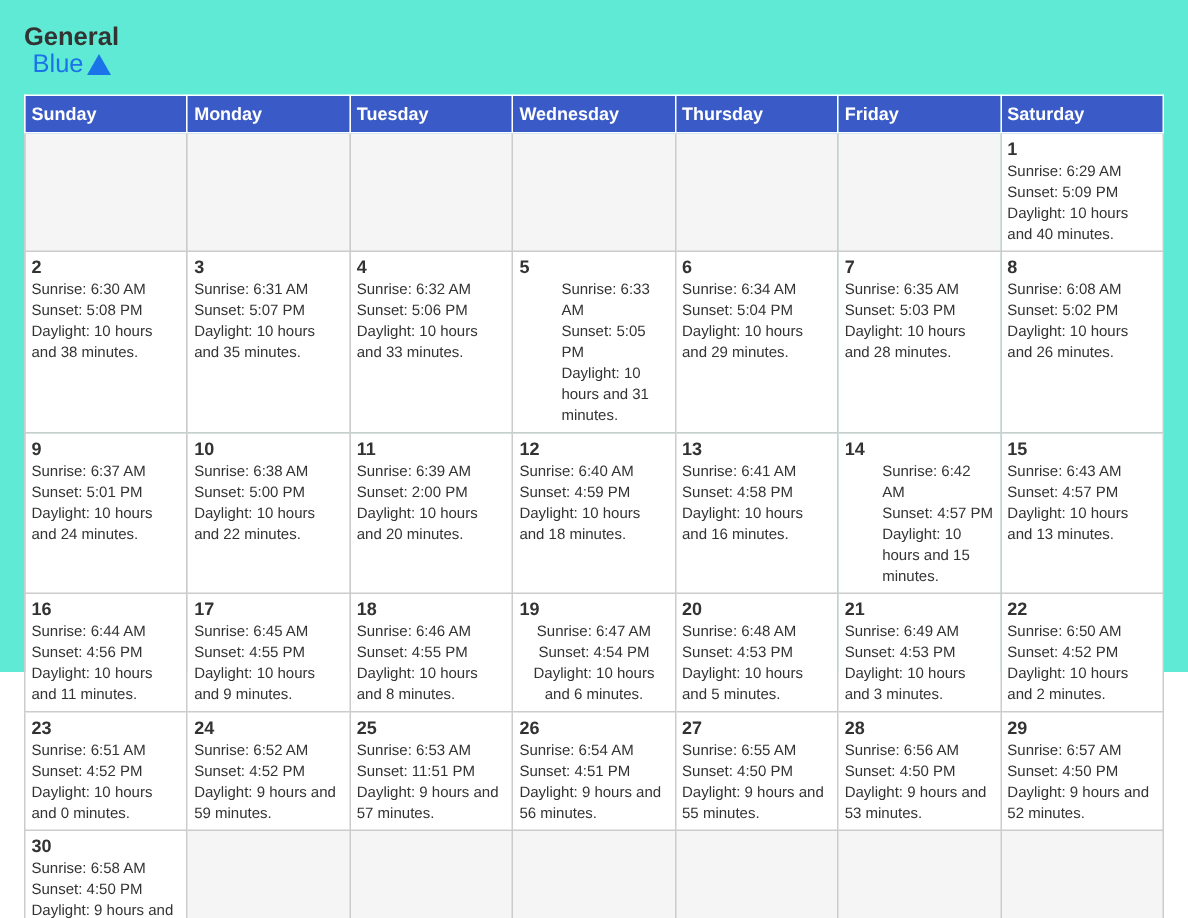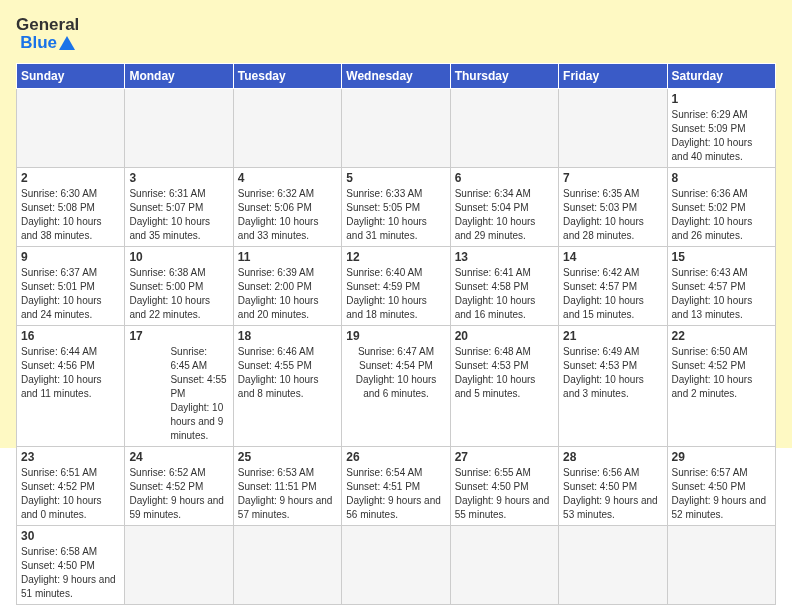--- a/index.html
+++ b/index.html
@@ -6,21 +6,21 @@
     body {
       font-family: Arial, sans-serif;
       background: #fff;
       width: 792px;
       height: 612px;
       overflow: hidden;
     }
     .page {
       width: 792px;
       height: 448px;
-      background: #fef9c3;
+      background: #5eead4;
       padding: 16px;
     }
     .header {
       display: flex;
       justify-content: space-between;
       align-items: flex-start;
       margin-bottom: 10px;
     }
     .logo {
       display: flex;
@@ -84,21 +84,21 @@
 <body>
 
 <div class="page">
   <div class="header">
     <div class="logo">
       <div style="display:flex; flex-direction:column; align-items:center;">
         <div style="font-size:17px; font-weight:bold; color:#333; line-height:1;">
           <span style="color:#333;">General</span>
         </div>
         <div style="display:flex; align-items:center; gap:2px;">
-          <span style="font-size:17px; font-weight:bold; color:#1a73e8;">Blue</span>
+          <span style="font-size:17px; font-weight:normal; color:#1a73e8;">Blue</span>
           <div style="width:0;height:0;border-left:8px solid transparent;border-right:8px solid transparent;border-bottom:14px solid #1a73e8;"></div>
         </div>
       </div>
     </div>
     <div class="title-section">
       <div class="month-title"></div>
       <div class="subtitle"></div>
     </div>
   </div>
 
@@ -143,39 +143,39 @@
 Daylight: 10 hours and 35 minutes.</div>
           </td>
           <td>
             <span class="day-number">4</span>
             <div class="day-info" style="white-space: pre-line;">Sunrise: 6:32 AM
 Sunset: 5:06 PM
 Daylight: 10 hours and 33 minutes.</div>
           </td>
           <td>
             <span class="day-number">5</span>
-            <div class="day-info" style="white-space: pre-line;">Sunrise: 6:33 AM
+            <div class="day-info" style="white-space: pre-line; margin-left: 28px;">Sunrise: 6:33 AM
 Sunset: 5:05 PM
 Daylight: 10 hours and 31 minutes.</div>
           </td>
           <td>
             <span class="day-number">6</span>
             <div class="day-info" style="white-space: pre-line;">Sunrise: 6:34 AM
 Sunset: 5:04 PM
 Daylight: 10 hours and 29 minutes.</div>
           </td>
           <td>
             <span class="day-number">7</span>
             <div class="day-info" style="white-space: pre-line;">Sunrise: 6:35 AM
 Sunset: 5:03 PM
 Daylight: 10 hours and 28 minutes.</div>
           </td>
           <td>
             <span class="day-number">8</span>
-            <div class="day-info" style="white-space: pre-line;">Sunrise: 6:36 AM
+            <div class="day-info" style="white-space: pre-line;">Sunrise: 6:08 AM
 Sunset: 5:02 PM
 Daylight: 10 hours and 26 minutes.</div>
           </td>
         </tr>
         <tr>
           <td>
             <span class="day-number">9</span>
             <div class="day-info" style="white-space: pre-line;">Sunrise: 6:37 AM
 Sunset: 5:01 PM
 Daylight: 10 hours and 24 minutes.</div>
@@ -199,41 +199,41 @@
 Daylight: 10 hours and 18 minutes.</div>
           </td>
           <td>
             <span class="day-number">13</span>
             <div class="day-info" style="white-space: pre-line;">Sunrise: 6:41 AM
 Sunset: 4:58 PM
 Daylight: 10 hours and 16 minutes.</div>
           </td>
           <td>
             <span class="day-number">14</span>
-            <div class="day-info" style="white-space: pre-line;">Sunrise: 6:42 AM
+            <div class="day-info" style="white-space: pre-line; margin-left: 25px;">Sunrise: 6:42 AM
 Sunset: 4:57 PM
 Daylight: 10 hours and 15 minutes.</div>
           </td>
           <td>
             <span class="day-number">15</span>
             <div class="day-info" style="white-space: pre-line;">Sunrise: 6:43 AM
 Sunset: 4:57 PM
 Daylight: 10 hours and 13 minutes.</div>
           </td>
         </tr>
         <tr>
           <td>
             <span class="day-number">16</span>
             <div class="day-info" style="white-space: pre-line;">Sunrise: 6:44 AM
 Sunset: 4:56 PM
 Daylight: 10 hours and 11 minutes.</div>
           </td>
           <td>
             <span class="day-number">17</span>
-            <div class="day-info" style="white-space: pre-line; margin-left: 41px;">Sunrise: 6:45 AM
+            <div class="day-info" style="white-space: pre-line;">Sunrise: 6:45 AM
 Sunset: 4:55 PM
 Daylight: 10 hours and 9 minutes.</div>
           </td>
           <td>
             <span class="day-number">18</span>
             <div class="day-info" style="white-space: pre-line;">Sunrise: 6:46 AM
 Sunset: 4:55 PM
 Daylight: 10 hours and 8 minutes.</div>
           </td>
           <td>

